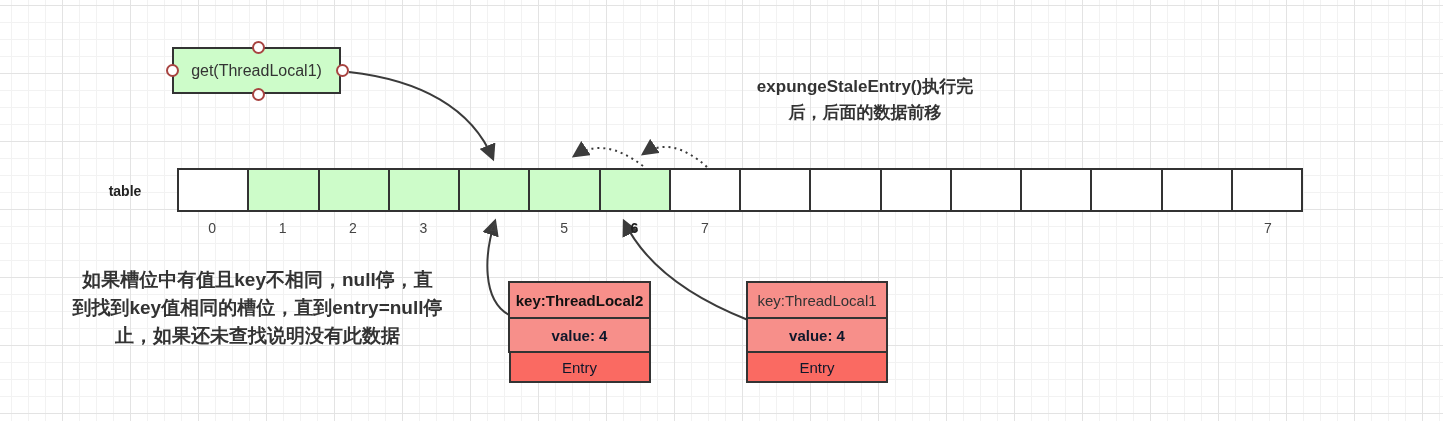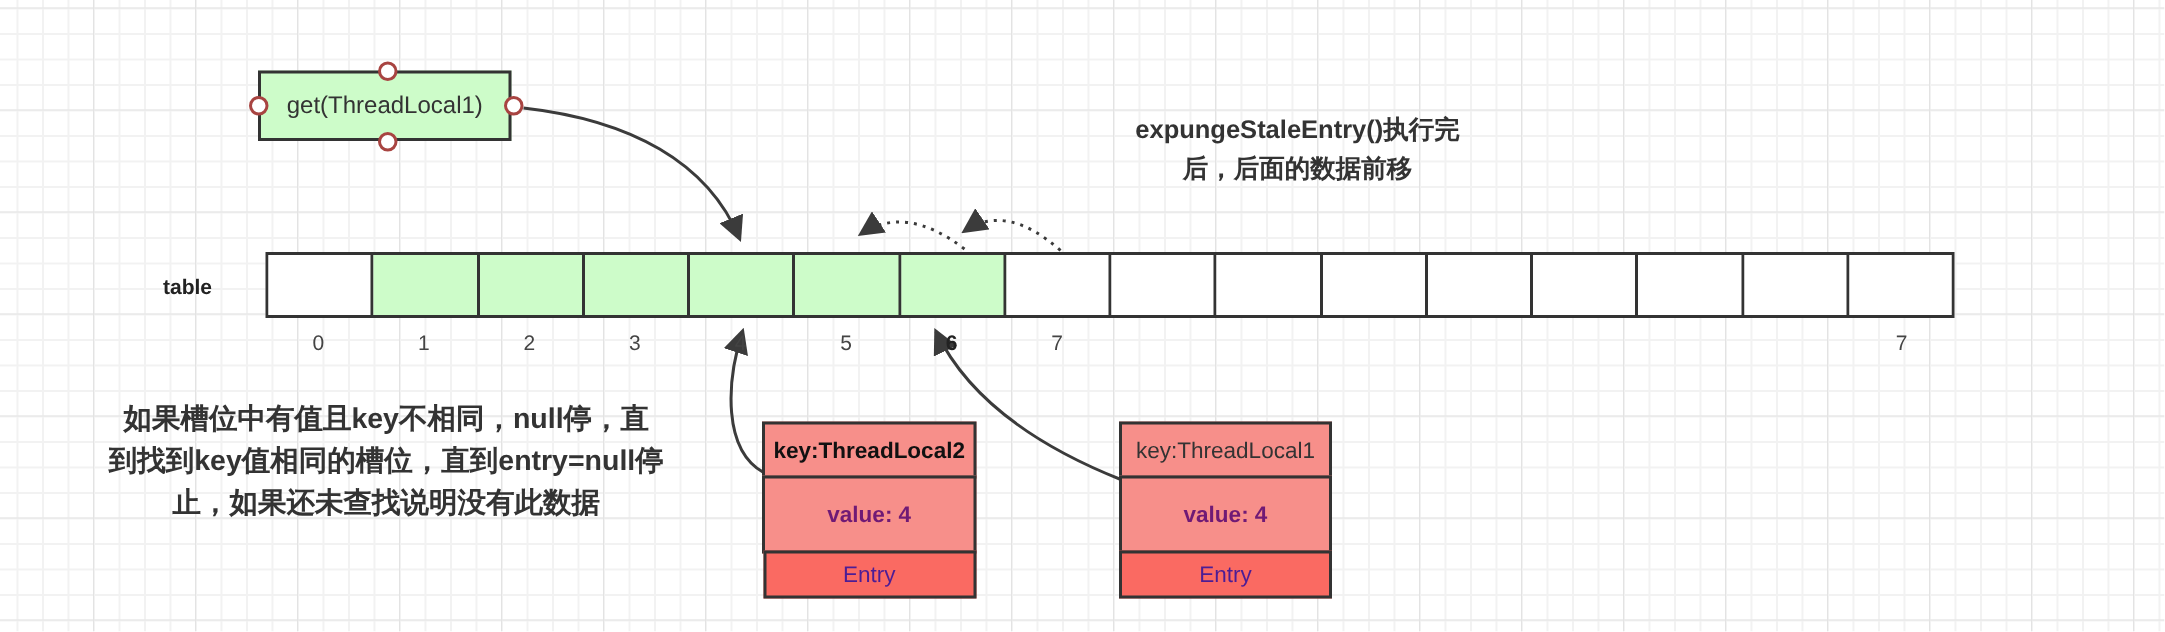--- a/index.html
+++ b/index.html
@@ -59,22 +59,22 @@
   
   .entry-box{position:absolute;top:281px;z-index:3;}
   .entry-box.e0{left:508px;width:143px;border-radius:24px;}
   .entry-box.e1{left:746px;width:142px;}
   .erow{
     border:2px solid #333;box-sizing:border-box;background:#f78f8a;
     display:flex;align-items:center;justify-content:center;color:#333;font-size:15px;
   }
   .erow.key{height:38px;}
   .erow.key[data-bold="true"]{font-weight:bold;color:#111;}
-  .erow.val{height:52px;margin-top:-2px;font-weight:bold;color:#701a75;}
-  .erow.tag{height:32px;margin:-2px auto 0 auto;width:142px;background:#fa6a62;color:#4c1d95;}
+  .erow.val{height:36px;margin-top:-2px;font-weight:bold;color:#0f172a;}
+  .erow.tag{height:32px;margin:-2px auto 0 auto;width:142px;background:#fa6a62;color:#0f172a;}
 </style>
 </head>
 <body>
 
 <div class="canvas">
 
   <svg class="arrow-layer" width="1443" height="421" viewBox="0 0 1443 421">
     <defs>
       <marker id="ah" viewBox="0 0 10 10" refX="8.5" refY="5" markerWidth="8.5" markerHeight="8.5" orient="auto-start-reverse">
         <path d="M0,0 L10,5 L0,10 z" fill="#3b3b3b"></path>

